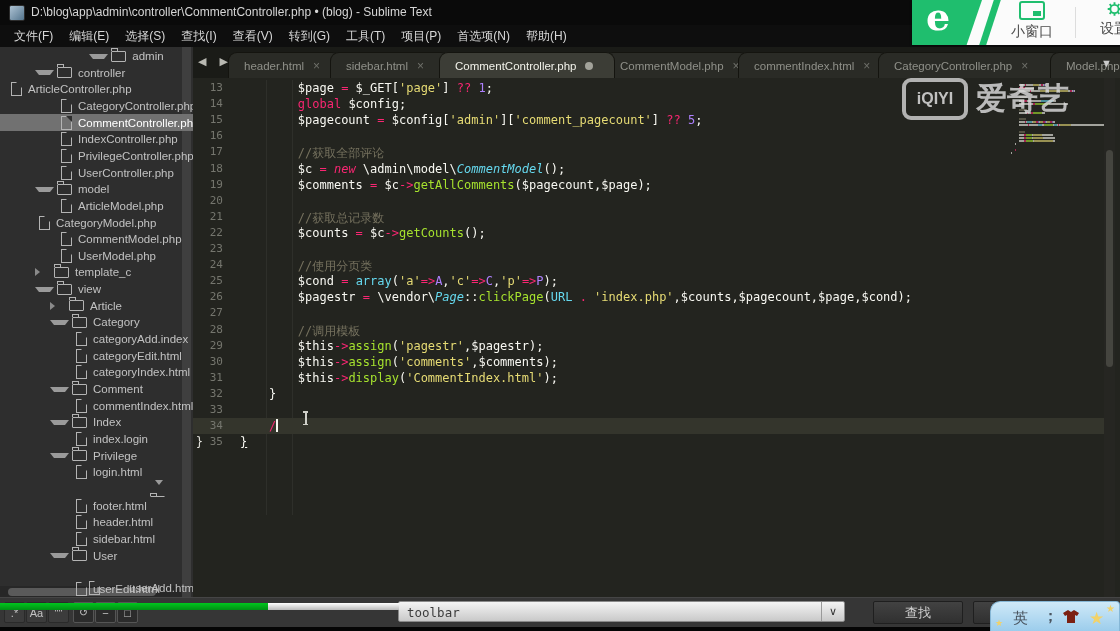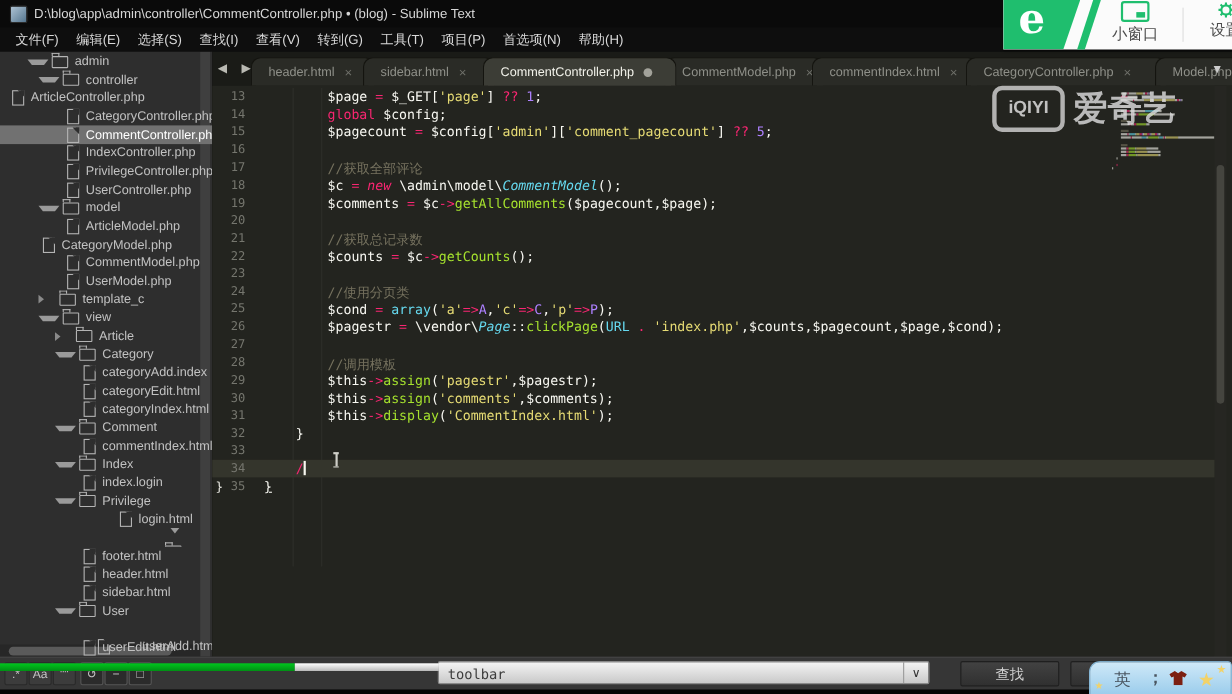--- a/index.html
+++ b/index.html
@@ -118,21 +118,21 @@
       <span class="menu-item">工具(T)</span>
       <span class="menu-item">项目(P)</span>
       <span class="menu-item">首选项(N)</span>
       <span class="menu-item">帮助(H)</span>
     </div>
 
   <div class="sidebar">
     <div class="side-vscroll"></div>
     <div class="side-hscroll-track"></div>
     <div class="side-hscroll-thumb"></div>
-  <div class="srow" style="top: 0.5px; padding-left: 25px;">
+  <div class="srow" style="top: 0.5px; padding-left: 36px; justify-content: center;">
         <span class="tri tri-d"></span>
         <span class="icon-folder"></span>
         <span class="slabel">admin</span>
       </div>
       <div class="srow" style="top: 17.15px; padding-left: 35px;">
         <span class="tri tri-d"></span>
         <span class="icon-folder"></span>
         <span class="slabel">controller</span>
       </div>
       <div class="srow" style="top: 33.8px; ">
@@ -243,21 +243,21 @@
       <div class="srow" style="top: 383.45px; padding-left: 65px;">
         <span class="sp11"></span>
         <span class="icon-file"></span>
         <span class="slabel">index.login</span>
       </div>
       <div class="srow" style="top: 400.1px; padding-left: 50px;">
         <span class="tri tri-d"></span>
         <span class="icon-folder"></span>
         <span class="slabel">Privilege</span>
       </div>
-      <div class="srow" style="top: 416.75px; padding-left: 98px;">
+      <div class="srow" style="top: 416.75px; padding-left: 65px;">
         <span class="sp11"></span>
         <span class="icon-file"></span>
         <span class="slabel">login.html</span>
       </div>
       <div class="srow" style="top: 433.4px; padding-left: 70px; flex-direction: column;">
         <span class="tri tri-d"></span>
         <span class="icon-folder"></span>
         <span class="slabel">Public</span>
       </div>
       <div class="srow" style="top: 450.05px; padding-left: 65px;">

